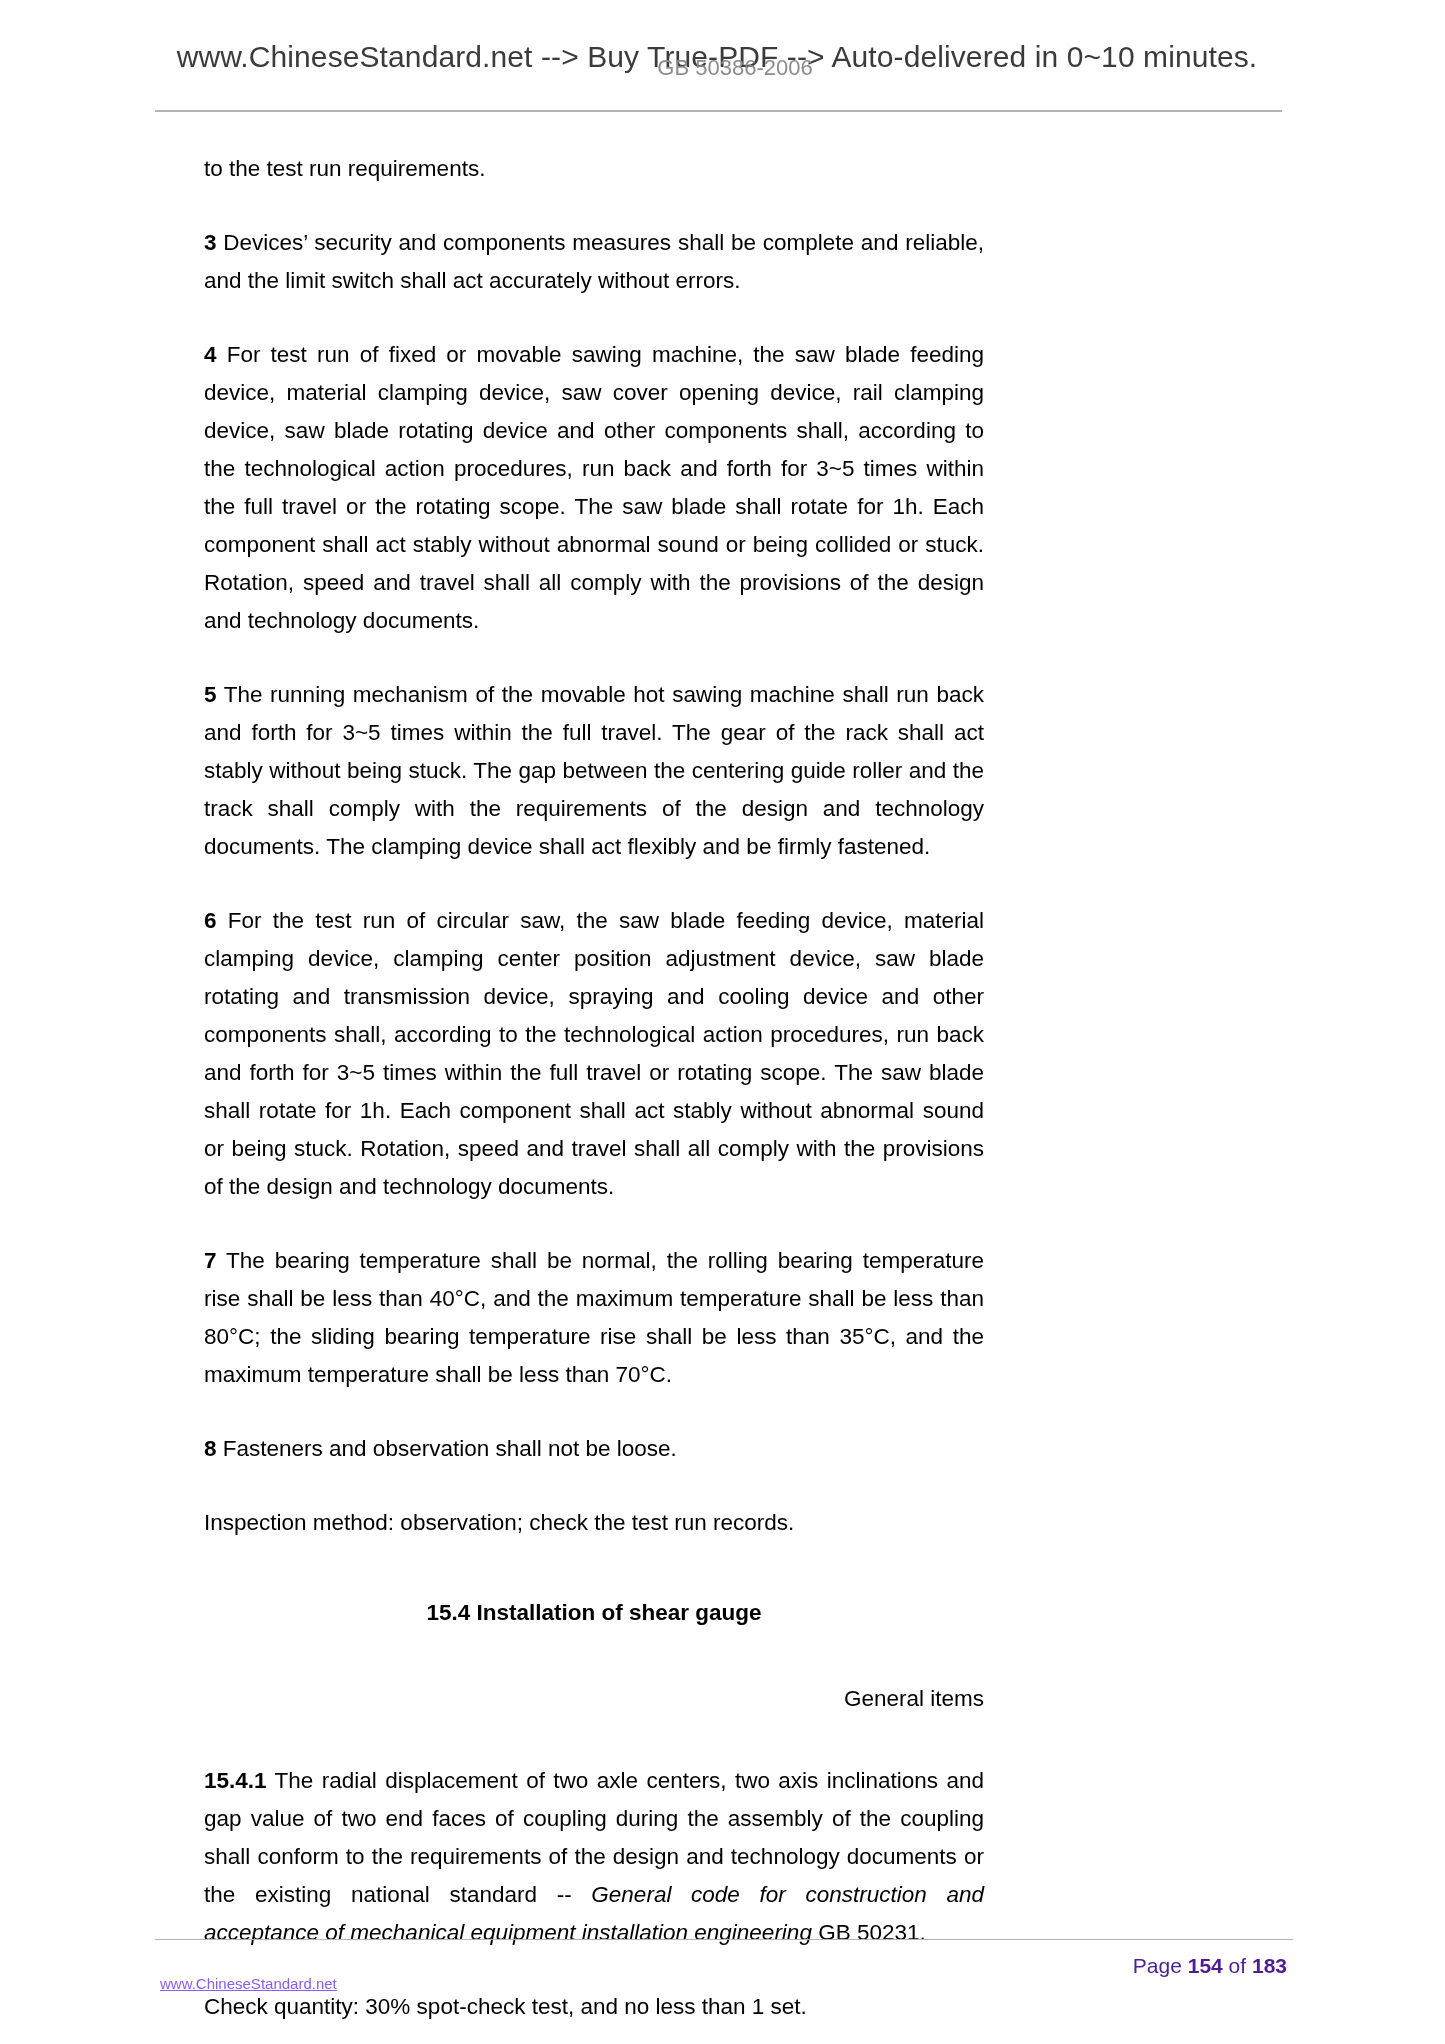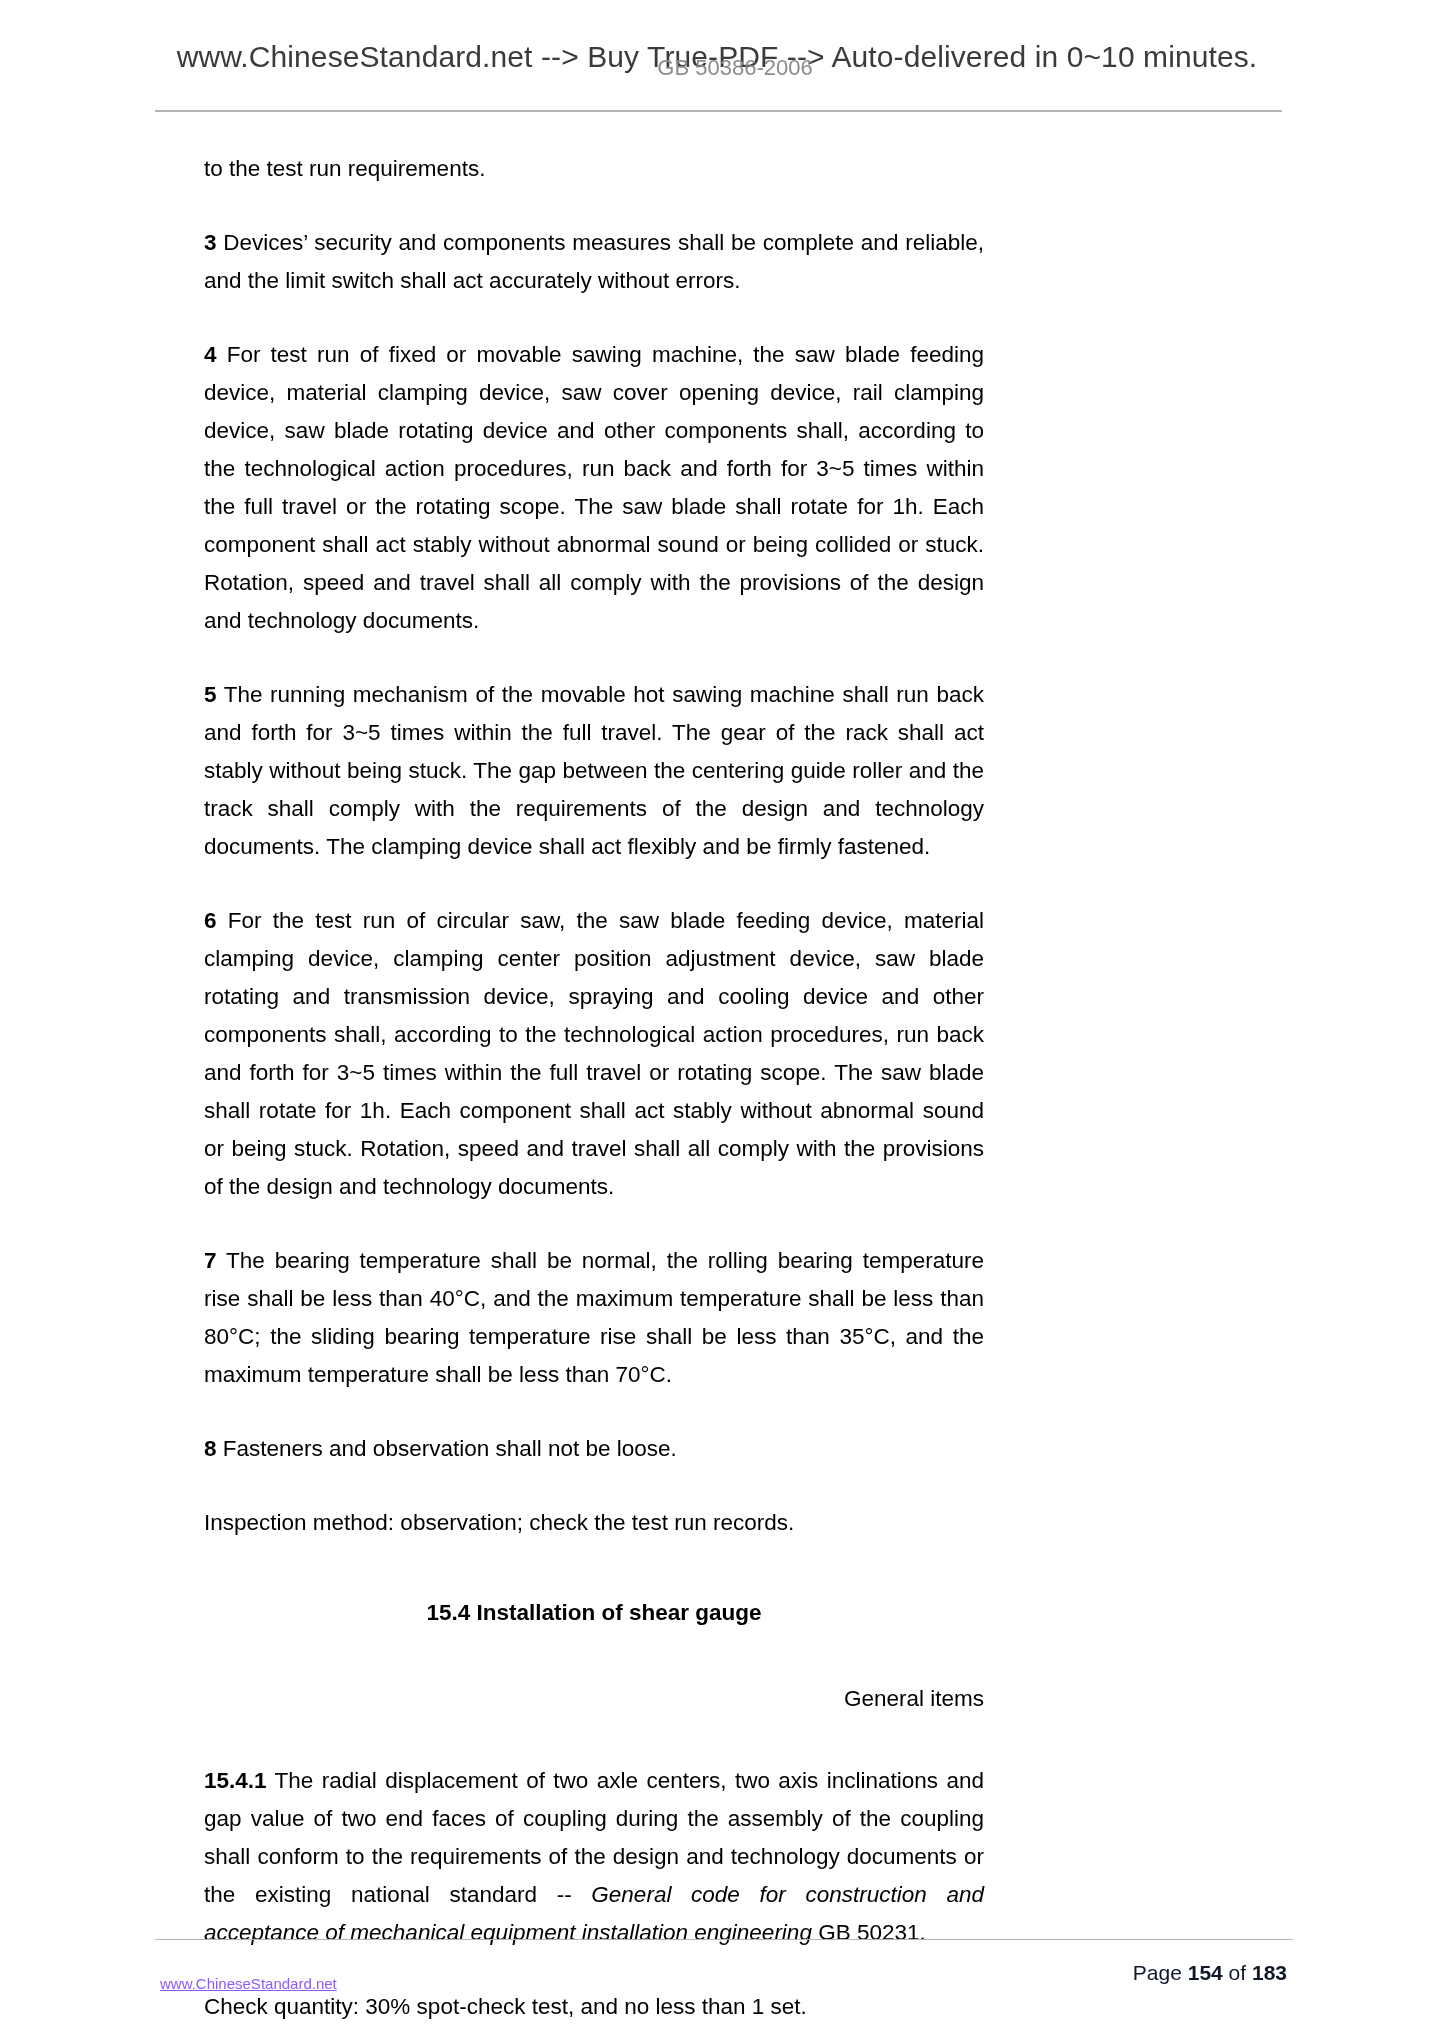--- a/index.html
+++ b/index.html
@@ -105,23 +105,23 @@
     position: absolute;
     left: 160px;
     bottom: 52px;
     font-size: 15px;
     color: #8b5cf6;
     text-decoration: underline;
   }
   .footer-right {
     position: absolute;
     right: 158px;
-    bottom: 59px;
+    bottom: 66px;
     font-size: 21px;
-    color: #0f172a;
+    color: #4c1d95;
     white-space: nowrap;
   }
   .footer-right b { font-weight: bold; }
 </style>
 </head>
 <body>
 
 <div class="page">
 
   <div class="header-band">

